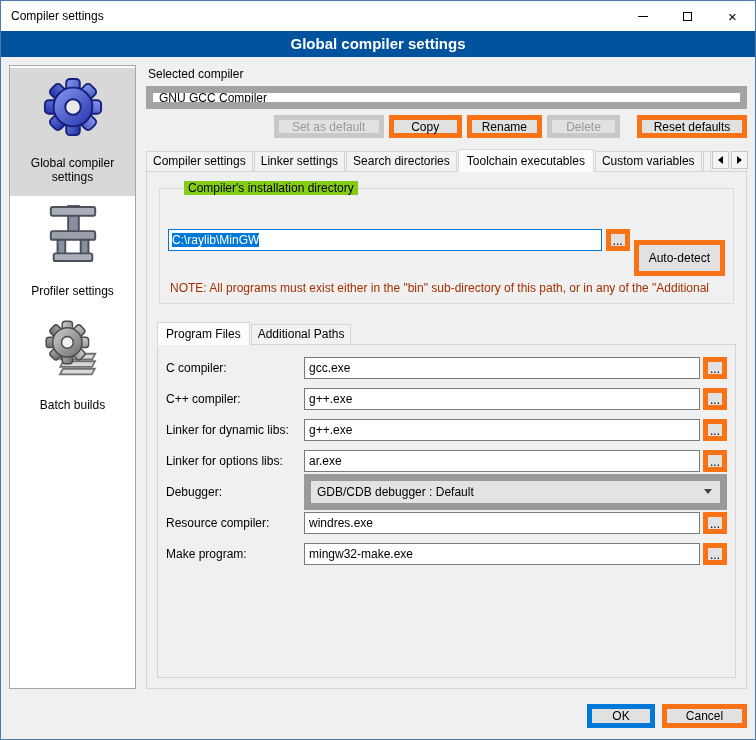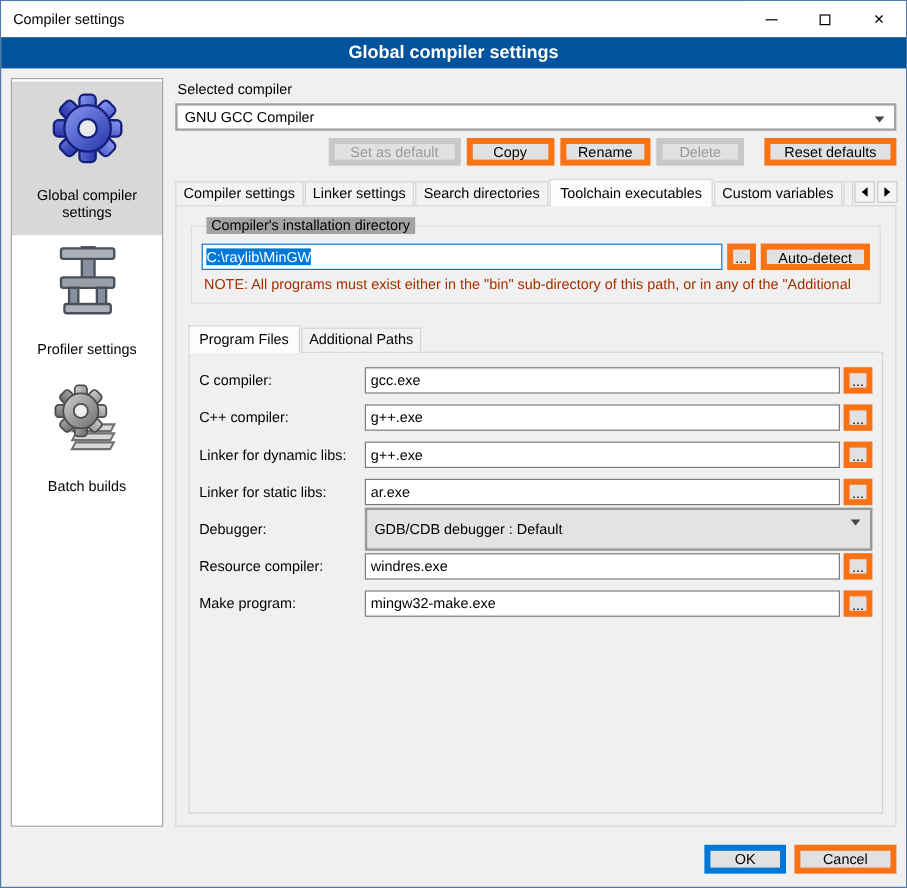--- a/index.html
+++ b/index.html
@@ -46,21 +46,21 @@
   .side-item.selected { background:#d8d8d8; }
   .side-item .icon-wrap { height:66px; display:flex; align-items:center; justify-content:center; margin-bottom:16px; }
   .side-item .side-label { font-size:12px; line-height:14px; }
 
   
   .main { flex:1; display:flex; flex-direction:column; min-width:0; }
   .field-caption { margin:2px 0 5px 2px; }
 
   
   .combo {
-    height:23px; background:#fff; border:2px solid #a3a3a3;
+    height:23px; background:#fff; border:7px solid #a3a3a3;
     display:flex; align-items:center; padding:0 24px 0 6px;
     position:relative; cursor:pointer; white-space:nowrap; overflow:hidden;
   }
   .combo .arrow {
     position:absolute; right:8px; top:9px; width:0; height:0;
     border-left:4px solid transparent; border-right:4px solid transparent;
     border-top:5px solid #444;
   }
   .combo.gray { background:#e3e3e3; border-color:#999; height:36px; }
   .combo.gray .arrow { top:8px; }
@@ -97,30 +97,30 @@
   .tri-left { width:0; height:0; border-top:4px solid transparent; border-bottom:4px solid transparent; border-right:5px solid #000; }
   .tri-right { width:0; height:0; border-top:4px solid transparent; border-bottom:4px solid transparent; border-left:5px solid #000; }
 
   .tab-panel {
     flex:1; border:1px solid #d5d5d5; background:#f0f0f0;
     padding:14px 10px 10px; display:flex; flex-direction:column; min-height:0;
   }
 
   
   .groupbox { border:1px solid #dcdcdc; position:relative; padding:14px 8px 8px; margin:2px 2px 4px; }
-  .groupbox .legend { position:absolute; top:-8px; left:12px; background:#a3a3a3; padding:0 4px; }
+  .groupbox .legend { position:absolute; top:-8px; left:24px; background:#84cc16; padding:0 4px; }
 
   .dir-row { display:flex; gap:4px; align-items:center; }
   .text-input-focused {
     flex:1; height:22px; border:1px solid #0078d7; background:#fff;
     display:flex; align-items:center; padding:0 3px; overflow:hidden; white-space:nowrap;
   }
   .text-input-focused .sel { background:#0078d7; color:#ffffff; }
   .btn.browse { width:24px; min-width:24px; height:22px; padding:0; }
-  .btn.autodetect { height:22px; min-width:84px; }
+  .btn.autodetect { height:36px; min-width:84px;margin-top:37px; }
   .note { color:#a33000; margin:5px 2px 0; white-space:nowrap; overflow:hidden; }
 
   
   .sub-tabstrip { margin-top:14px; }
   .sub-panel {
     flex:1; border:1px solid #d5d5d5; background:#f0f0f0;
     padding:12px 8px; min-height:0;
   }
   .form-row { display:flex; align-items:center; margin-bottom:9px; height:22px; }
   .form-row .lbl { width:138px; flex-shrink:0; }
@@ -295,21 +295,21 @@
             <button class="btn browse">...</button>
           </div>
 
           <div class="form-row">
             <span class="lbl">Linker for dynamic libs:</span>
             <input class="text-input" value="g++.exe" style="">
             <button class="btn browse">...</button>
           </div>
 
           <div class="form-row">
-            <span class="lbl">Linker for static libs:</span>
+            <span class="lbl">Linker for options libs:</span>
             <input class="text-input" value="ar.exe" style="">
             <button class="btn browse">...</button>
           </div>
 
           <div class="form-row">
             <span class="lbl">Debugger:</span>
             <div class="combo gray">
               <span>GDB/CDB debugger : Default</span>
               <span class="arrow"></span>
             </div>

